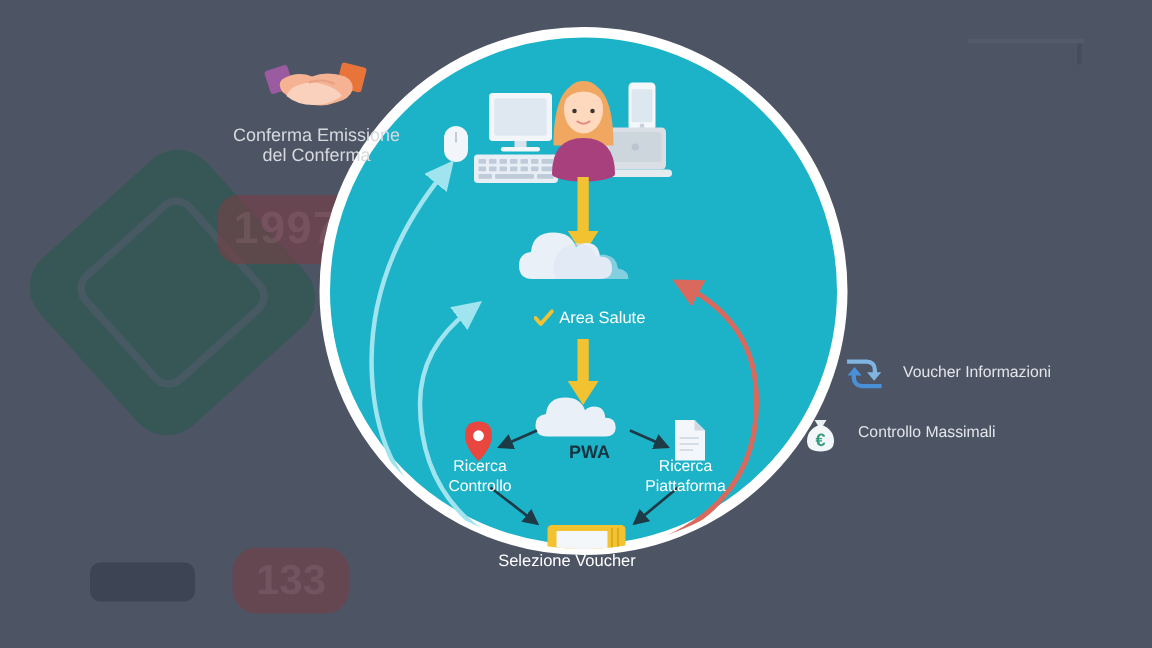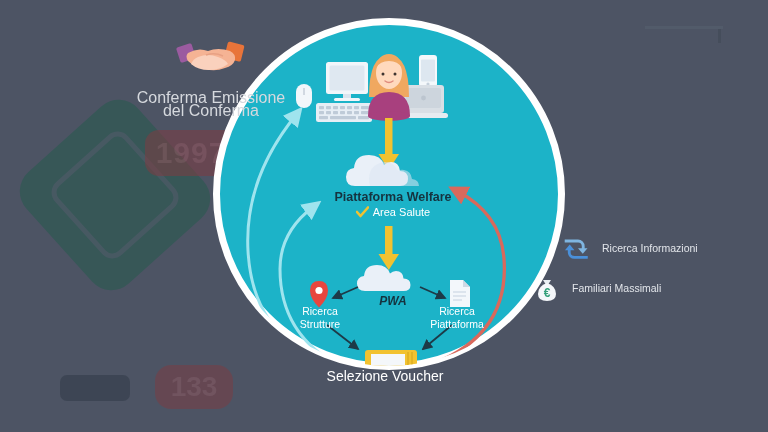--- a/index.html
+++ b/index.html
@@ -62,41 +62,41 @@
     left:318px; top:190px; width:150px;
     color:#15333f; font-size:12.5px; font-weight:bold;
   }
   #label-area-row {
     position:absolute; left:318px; top:206px; width:150px;
     display:flex; align-items:center; justify-content:center; gap:4px;
   }
   #label-area { color:#ffffff; font-size:11px; }
   #label-pwa {
     left:355px; top:294px; width:76px;
-    color:#15333f; font-size:12px; font-weight:bold;font-style:italic;
+    color:#15333f; font-size:12px; font-weight:bold;
   }
   #label-strutture {
     left:278px; top:305px; width:84px;
     color:#ffffff; font-size:10.5px; line-height:12.5px;
   }
   #label-prestazioni {
     left:412px; top:305px; width:90px;
     color:#ffffff; font-size:10.5px; line-height:12.5px;
   }
   #label-voucher {
-    left:323px; top:368px; width:124px;
-    color:#ffffff; font-size:14px;
+    left:316px; top:368px; width:124px;
+    color:#ffffff; font-size:11px;
   }
 
   
   #conferma-block {
     position:absolute; left:136px; top:36px; width:150px; text-align:center;
   }
   #conferma-text {
-    color:#d6d9de; font-size:16px; line-height:13px; margin-top:11px;
+    color:#d6d9de; font-size:12px; line-height:13px; margin-top:4px;
   }
 
   #legend { position:absolute; left:562px; top:228px; width:206px; }
   .legend-row {
     display:flex; align-items:center; gap:10px; height:40px;
   }
   .legend-label { color:#e2e5ea; font-size:10.5px; white-space:nowrap; }
   .legend-ico { width:30px; height:30px; flex:0 0 30px; }
 </style>
 </head>
@@ -244,33 +244,32 @@
 
       <g fill="none" stroke="#9fe4ee" stroke-width="3" stroke-linecap="round" marker-end="url(#ah-light)">
         <path d="M345 369 q-92 -24 -97 -118 q-4 -72 48 -136"></path>
         <path d="M350 371 q-70 -31 -70 -102 q0 -37 33 -62"></path>
       </g>
 
       <path d="M418 369 q92 -28 86 -110 q-3 -45 -47 -68" fill="none" stroke="#d9695c" stroke-width="3.3" stroke-linecap="round" marker-end="url(#ah-red)"></path>
     </g>
   </svg>
 
-  <div class="node-label" id="label-platform">Piattaforma Welfare</div>
   <div id="label-area-row">
     <svg width="13" height="12" viewBox="0 0 13 12">
       <path d="M1 6 L4.5 10 L12 1.5" fill="none" stroke="#f2c230" stroke-width="2.6" stroke-linecap="round" stroke-linejoin="round"></path>
     </svg>
     <span id="label-area">Area Salute</span>
   </div>
 
   <div class="node-label" id="label-pwa">PWA</div>
 
   <div class="node-label" id="label-strutture">
     <div>Ricerca</div>
-    <div>Strutture</div>
+    <div>Controllo</div>
   </div>
 
   <div class="node-label" id="label-prestazioni">
     <div>Ricerca</div>
     <div>Piattaforma</div>
   </div>
 
   <div class="node-label" id="label-voucher">Selezione Voucher</div>
 
   <div id="conferma-block">
@@ -287,28 +286,28 @@
     </div>
   </div>
 
   <div id="legend">
 
     <div class="legend-row">
       <svg class="legend-ico" viewBox="0 0 30 30">
         <path d="M6 11 h14 a4 4 0 0 1 4 4 v2 h-4 l5 6 l5 -6 h-3 v-2 a7 7 0 0 0 -7 -7 h-14 z" fill="#7fb5e0" transform="translate(-3,-1) scale(0.95)"></path>
         <path d="M25 20 h-14 a4 4 0 0 1 -4 -4 v-2 h4 l-5 -6 l-5 6 h3 v2 a7 7 0 0 0 7 7 h14 z" fill="#4a90d9" transform="translate(2,4) scale(0.95)"></path>
       </svg>
-      <span class="legend-label">Ricerca Informazioni</span>
+      <span class="legend-label">Voucher Informazioni</span>
     </div>
 
 
     <div class="legend-row" style="margin-left:-30px;">
       <svg class="legend-ico" viewBox="0 0 30 30">
         <path d="M11 7 l8 0 l-2.5 4 l-3 0 z" fill="#e9eef2"></path>
         <path d="M15 10 q9 3 9 11 q0 7 -9 7 q-9 0 -9 -7 q0 -8 9 -11 z" fill="#f4f7fa"></path>
         <text x="15" y="24" text-anchor="middle" font-family="'Liberation Sans', sans-serif" font-size="12" font-weight="bold" fill="#34a07a">€</text>
       </svg>
-      <span class="legend-label">Familiari Massimali</span>
+      <span class="legend-label">Controllo Massimali</span>
     </div>
 
   </div>
 
 </div>
 
 </body></html>

